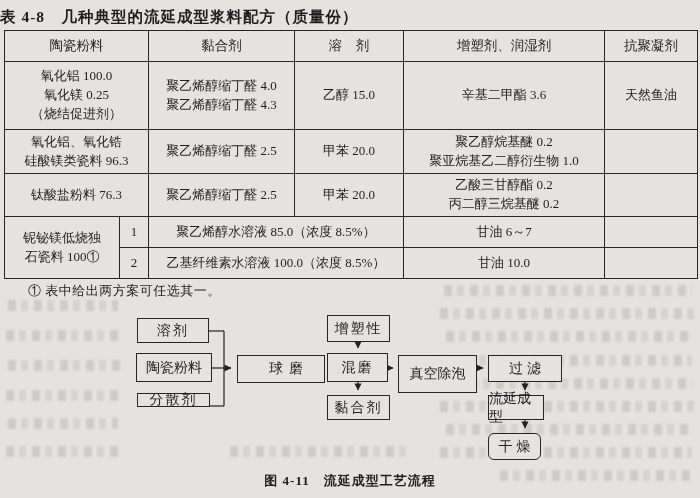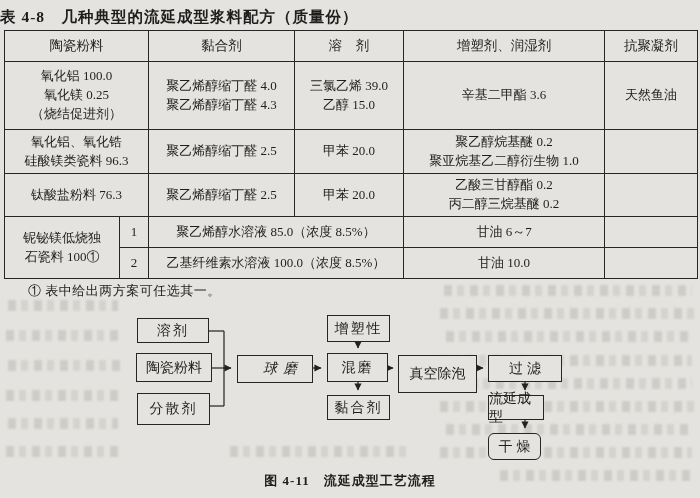--- a/index.html
+++ b/index.html
@@ -103,21 +103,20 @@
     <div class="cell sp2 bt">
       <div>氧化铝 100.0</div>
       <div>氧化镁 0.25</div>
       <div>（烧结促进剂）</div>
     </div>
     <div class="cell bl bt">
       <div>聚乙烯醇缩丁醛 4.0</div>
       <div>聚乙烯醇缩丁醛 4.3</div>
     </div>
     <div class="cell bl bt">
-      <div>三氯乙烯 39.0</div>
       <div>乙醇 15.0</div>
     </div>
     <div class="cell bl bt">
       <div>辛基二甲酯 3.6</div>
     </div>
     <div class="cell bl bt">天然鱼油</div>
 
     <div class="cell sp2 bt">
       <div>氧化铝、氧化锆</div>
       <div>硅酸镁类瓷料 96.3</div>
@@ -183,22 +182,22 @@
       <path d="M358,382 V390" marker-end="url(#ah)"></path>
       <path d="M388,368 H393" marker-end="url(#ah)"></path>
       <path d="M477,368 H483" marker-end="url(#ah)"></path>
       <path d="M525,382 V390" marker-end="url(#ah)"></path>
       <path d="M525,420 V428" marker-end="url(#ah)"></path>
     </g>
   </svg>
 
   <div class="flow-box" style="left:137px;top:318px;width:72px;height:25px;text-align:right;">溶剂</div>
   <div class="flow-box" style="left:136px;top:353px;width:76px;height:29px;letter-spacing:0;">陶瓷粉料</div>
-  <div class="flow-box" style="left:137px;top:393px;width:73px;height:32px;">分散剂</div>
-  <div class="flow-box" style="left:237px;top:355px;width:76px;height:28px;letter-spacing:6px;padding-left:16px;font-style:italic;">球磨</div>
+  <div class="flow-box" style="left:137px;top:393px;width:73px;height:14px;">分散剂</div>
+  <div class="flow-box" style="left:237px;top:355px;width:88px;height:28px;letter-spacing:6px;padding-left:16px;">球磨</div>
   <div class="flow-box" style="left:327px;top:315px;width:63px;height:27px;">增塑性</div>
   <div class="flow-box" style="left:327px;top:353px;width:61px;height:29px;">混磨</div>
   <div class="flow-box" style="left:327px;top:395px;width:63px;height:25px;">黏合剂</div>
   <div class="flow-box" style="left:398px;top:355px;width:79px;height:38px;letter-spacing:0;">真空除泡</div>
   <div class="flow-box" style="left:488px;top:355px;width:74px;height:27px;letter-spacing:4px;padding-left:4px;">过滤</div>
   <div class="flow-box" style="left:488px;top:395px;width:56px;height:25px;letter-spacing:0;">流延成型</div>
   <div class="flow-box" style="left:488px;top:433px;width:53px;height:27px;letter-spacing:4px;padding-left:4px;border-radius:6px;">干燥</div>
 
   <div class="caption">图 4-11　流延成型工艺流程</div>
 

